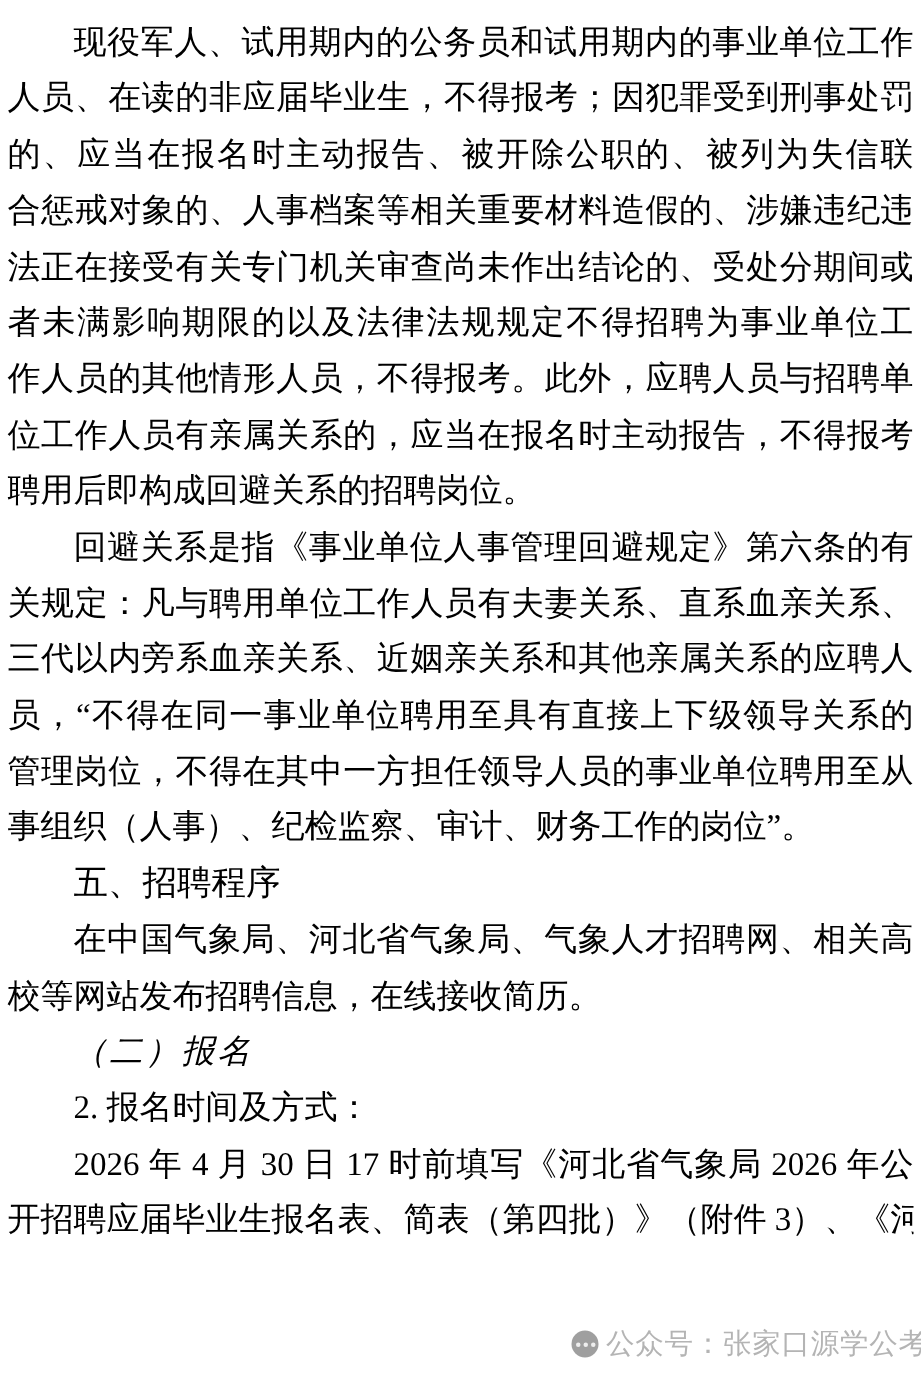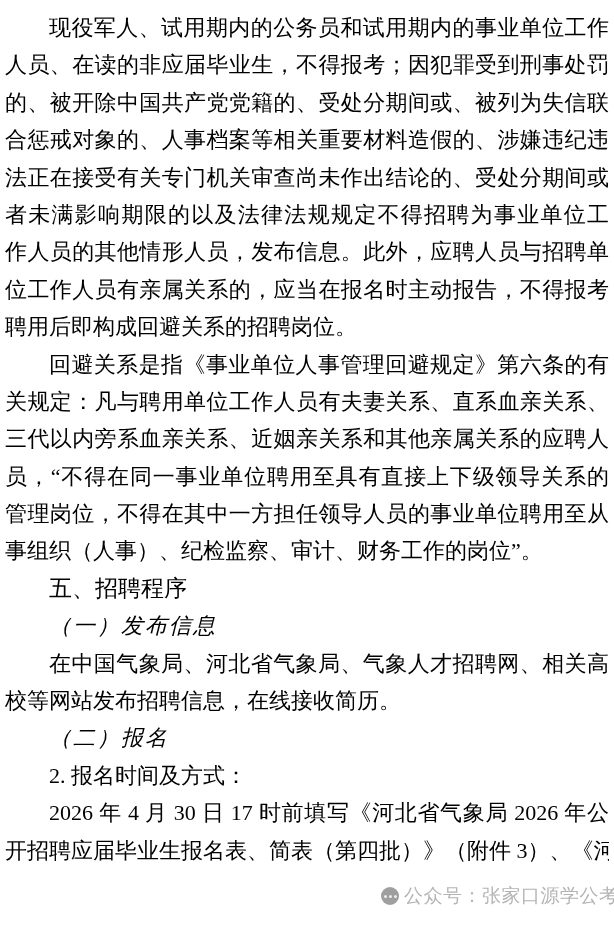--- a/index.html
+++ b/index.html
@@ -90,35 +90,34 @@
       <span class="d"></span>
       <span class="d"></span>
       <span class="d"></span>
     </span>
     <span class="wm-text">公众号：张家口源学公考</span>
   </div>
 
   <div class="textcol">
     <div class="line indent">现役军人、试用期内的公务员和试用期内的事业单位工作</div>
     <div class="line">人员、在读的非应届毕业生，不得报考；因犯罪受到刑事处罚</div>
-    <div class="line">的、被开除中国共产党党籍的、受处分期间或、被列为失信联</div>
+    <div class="line">的、应当在报名时主动报告、被开除公职的、被列为失信联</div>
     <div class="line">合惩戒对象的、人事档案等相关重要材料造假的、涉嫌违纪违</div>
     <div class="line">法正在接受有关专门机关审查尚未作出结论的、受处分期间或</div>
     <div class="line">者未满影响期限的以及法律法规规定不得招聘为事业单位工</div>
-    <div class="line">作人员的其他情形人员，发布信息。此外，应聘人员与招聘单</div>
+    <div class="line">作人员的其他情形人员，不得报考。此外，应聘人员与招聘单</div>
     <div class="line">位工作人员有亲属关系的，应当在报名时主动报告，不得报考</div>
     <div class="line left">聘用后即构成回避关系的招聘岗位。</div>
     <div class="line indent">回避关系是指《事业单位人事管理回避规定》第六条的有</div>
     <div class="line">关规定：凡与聘用单位工作人员有夫妻关系、直系血亲关系、</div>
     <div class="line">三代以内旁系血亲关系、近姻亲关系和其他亲属关系的应聘人</div>
     <div class="line">员，“不得在同一事业单位聘用至具有直接上下级领导关系的</div>
     <div class="line">管理岗位，不得在其中一方担任领导人员的事业单位聘用至从</div>
     <div class="line left">事组织（人事）、纪检监察、审计、财务工作的岗位”。</div>
     <div class="line left indent heading">五、招聘程序</div>
-    <div class="line left indent kaiti">（一）发布信息</div>
     <div class="line indent">在中国气象局、河北省气象局、气象人才招聘网、相关高</div>
     <div class="line left">校等网站发布招聘信息，在线接收简历。</div>
     <div class="line left indent kaiti">（二）报名</div>
     <div class="line left indent">2. 报名时间及方式：</div>
     <div class="line indent">2026 年 4 月 30 日 17 时前填写《河北省气象局 2026 年公</div>
     <div class="line">开招聘应届毕业生报名表、简表（第四批）》（附件 3）、《河北</div>
   </div>
 
 </div>
 

